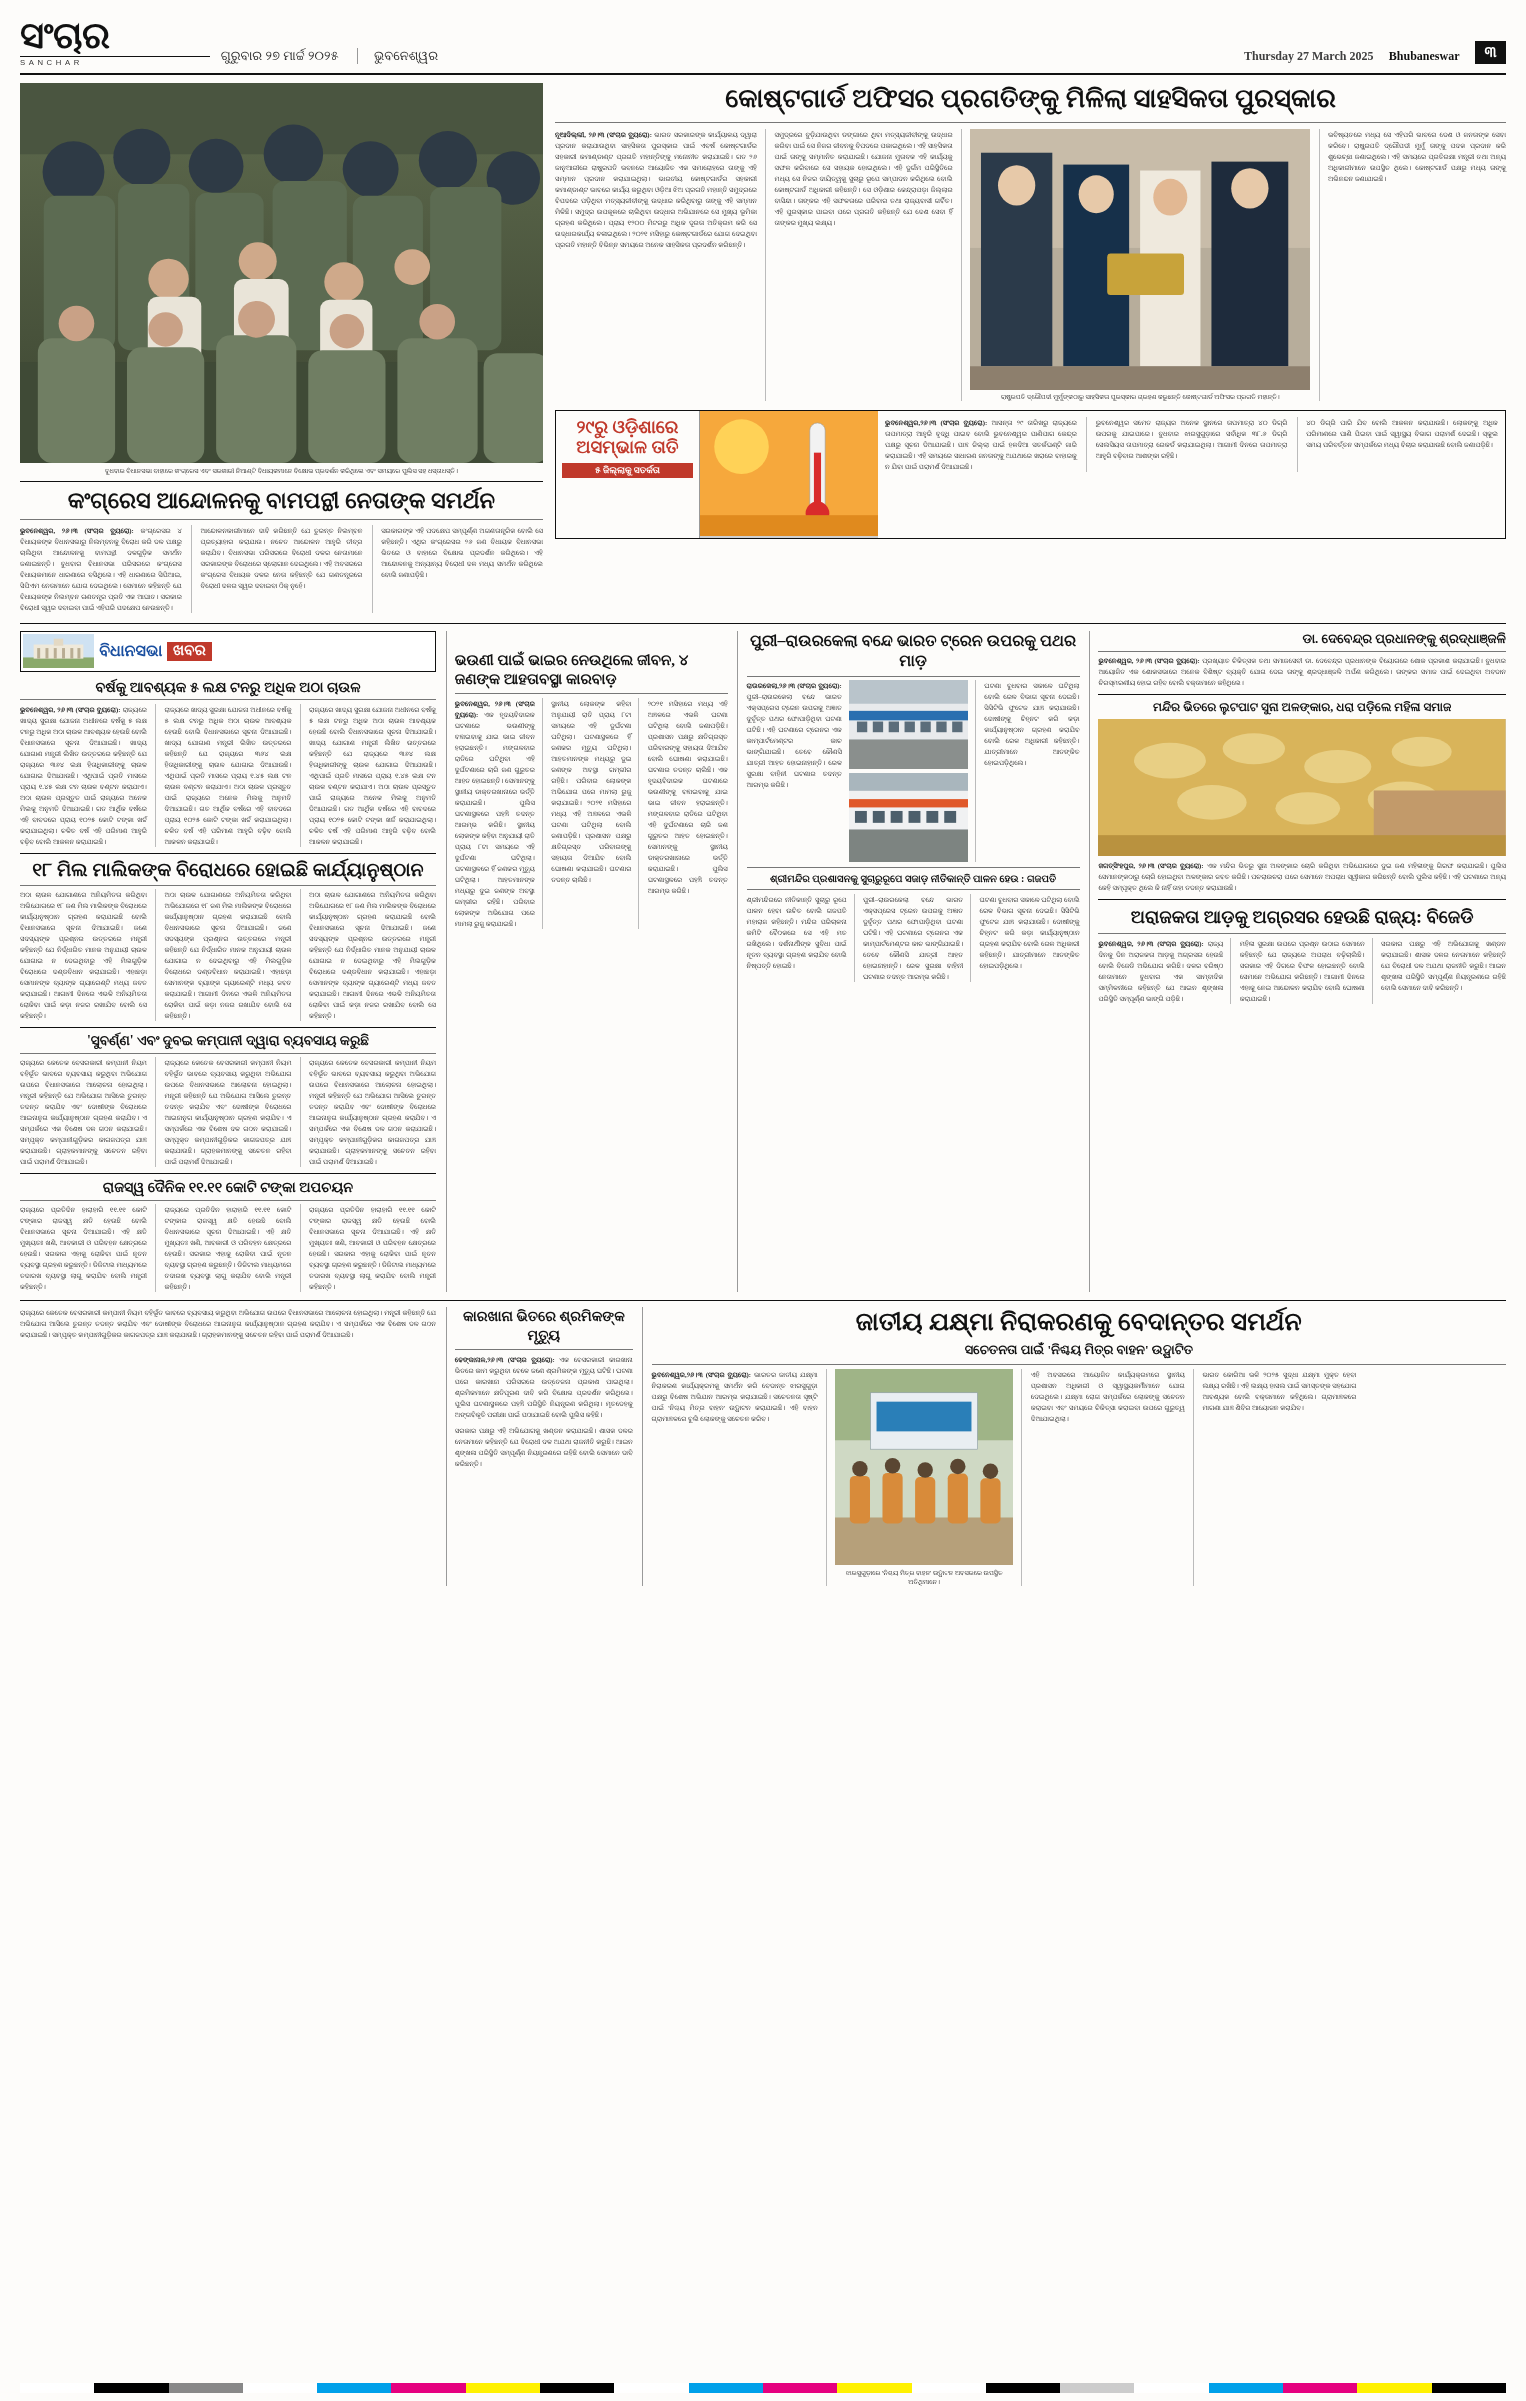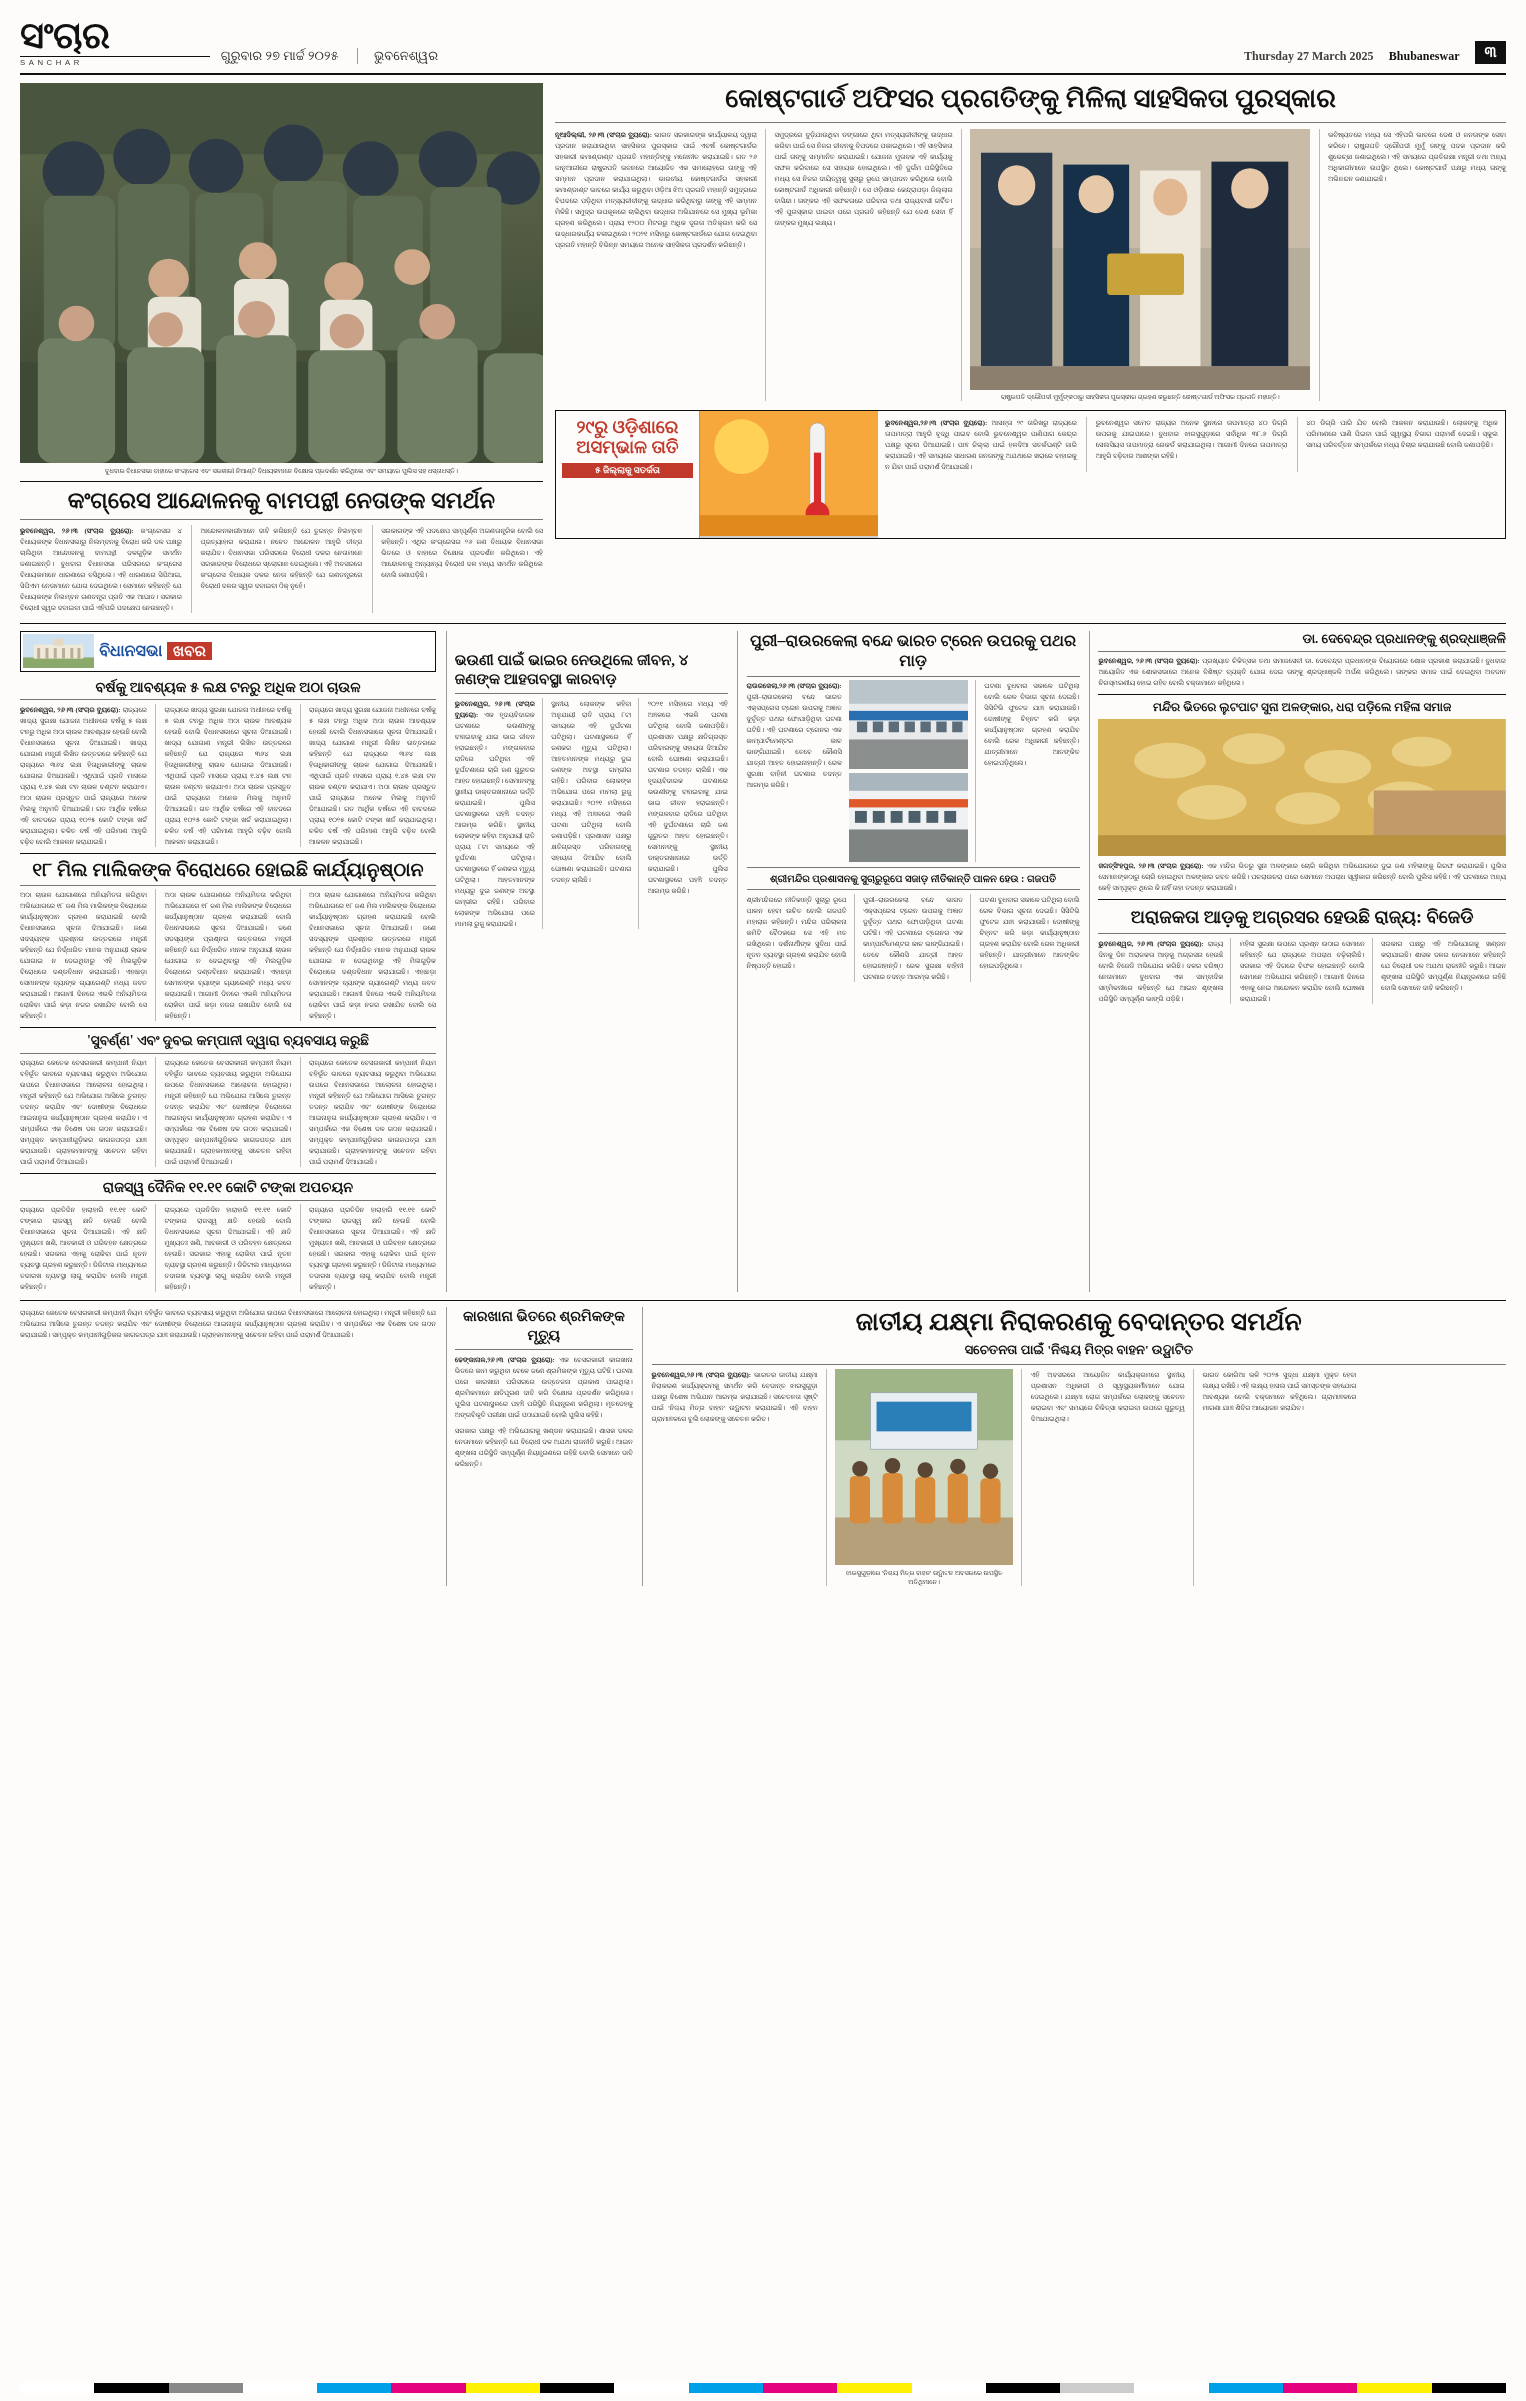--- a/index.html
+++ b/index.html
@@ -34,21 +34,21 @@
   .vline{border-left:0.6px solid #bbb;padding-left:8.3px;}
   
   .heatbox{border:1.2px solid #111;display:flex;margin-top:8.3px;}
   .heat-left{width:131px;padding:6px;text-align:center;}
   .heat-title{font-family:"Liberation Serif",serif;font-weight:bold;color:#c0392b;font-size:18px;line-height:1.15;}
   .heat-sub{background:#c0392b;color:#fff;font-weight:bold;font-size:9px;margin-top:4.8px;padding:2.4px 1.2px;font-family:"Liberation Serif",serif;}
   
   .badge{display:flex;align-items:center;gap:4.8px;border:1.2px solid #111;padding:2.4px;background:#fff;}
   .badge-img{width:71px;height:34px;background:linear-gradient(#b9d6ef,#e8f1f8);position:relative;overflow:hidden;}
   .badge-txt1{font-family:"Liberation Serif",serif;font-weight:bold;font-size:16px;color:#1a4fa0;}
-  .badge-txt2{font-family:Liberation Serif, serif;font-weight:bold;font-size:15px;color:#fff;background:#c0392b;padding:0.6px 6px;}
+  .badge-txt2{font-family:Liberation Mono, monospace;font-weight:bold;font-size:15px;color:#fff;background:#c0392b;padding:0.6px 6px;}
   
   .colorbar{position:absolute;left:20px;right:20px;bottom:8.3px;display:flex;height:9.5px;}
   .colorbar div{flex:1;}
   .subhead{font-family:"Liberation Serif",serif;font-weight:bold;text-align:center;color:#111;}
 </style>
 </head>
 <body>
 
 <div class="page">
 

